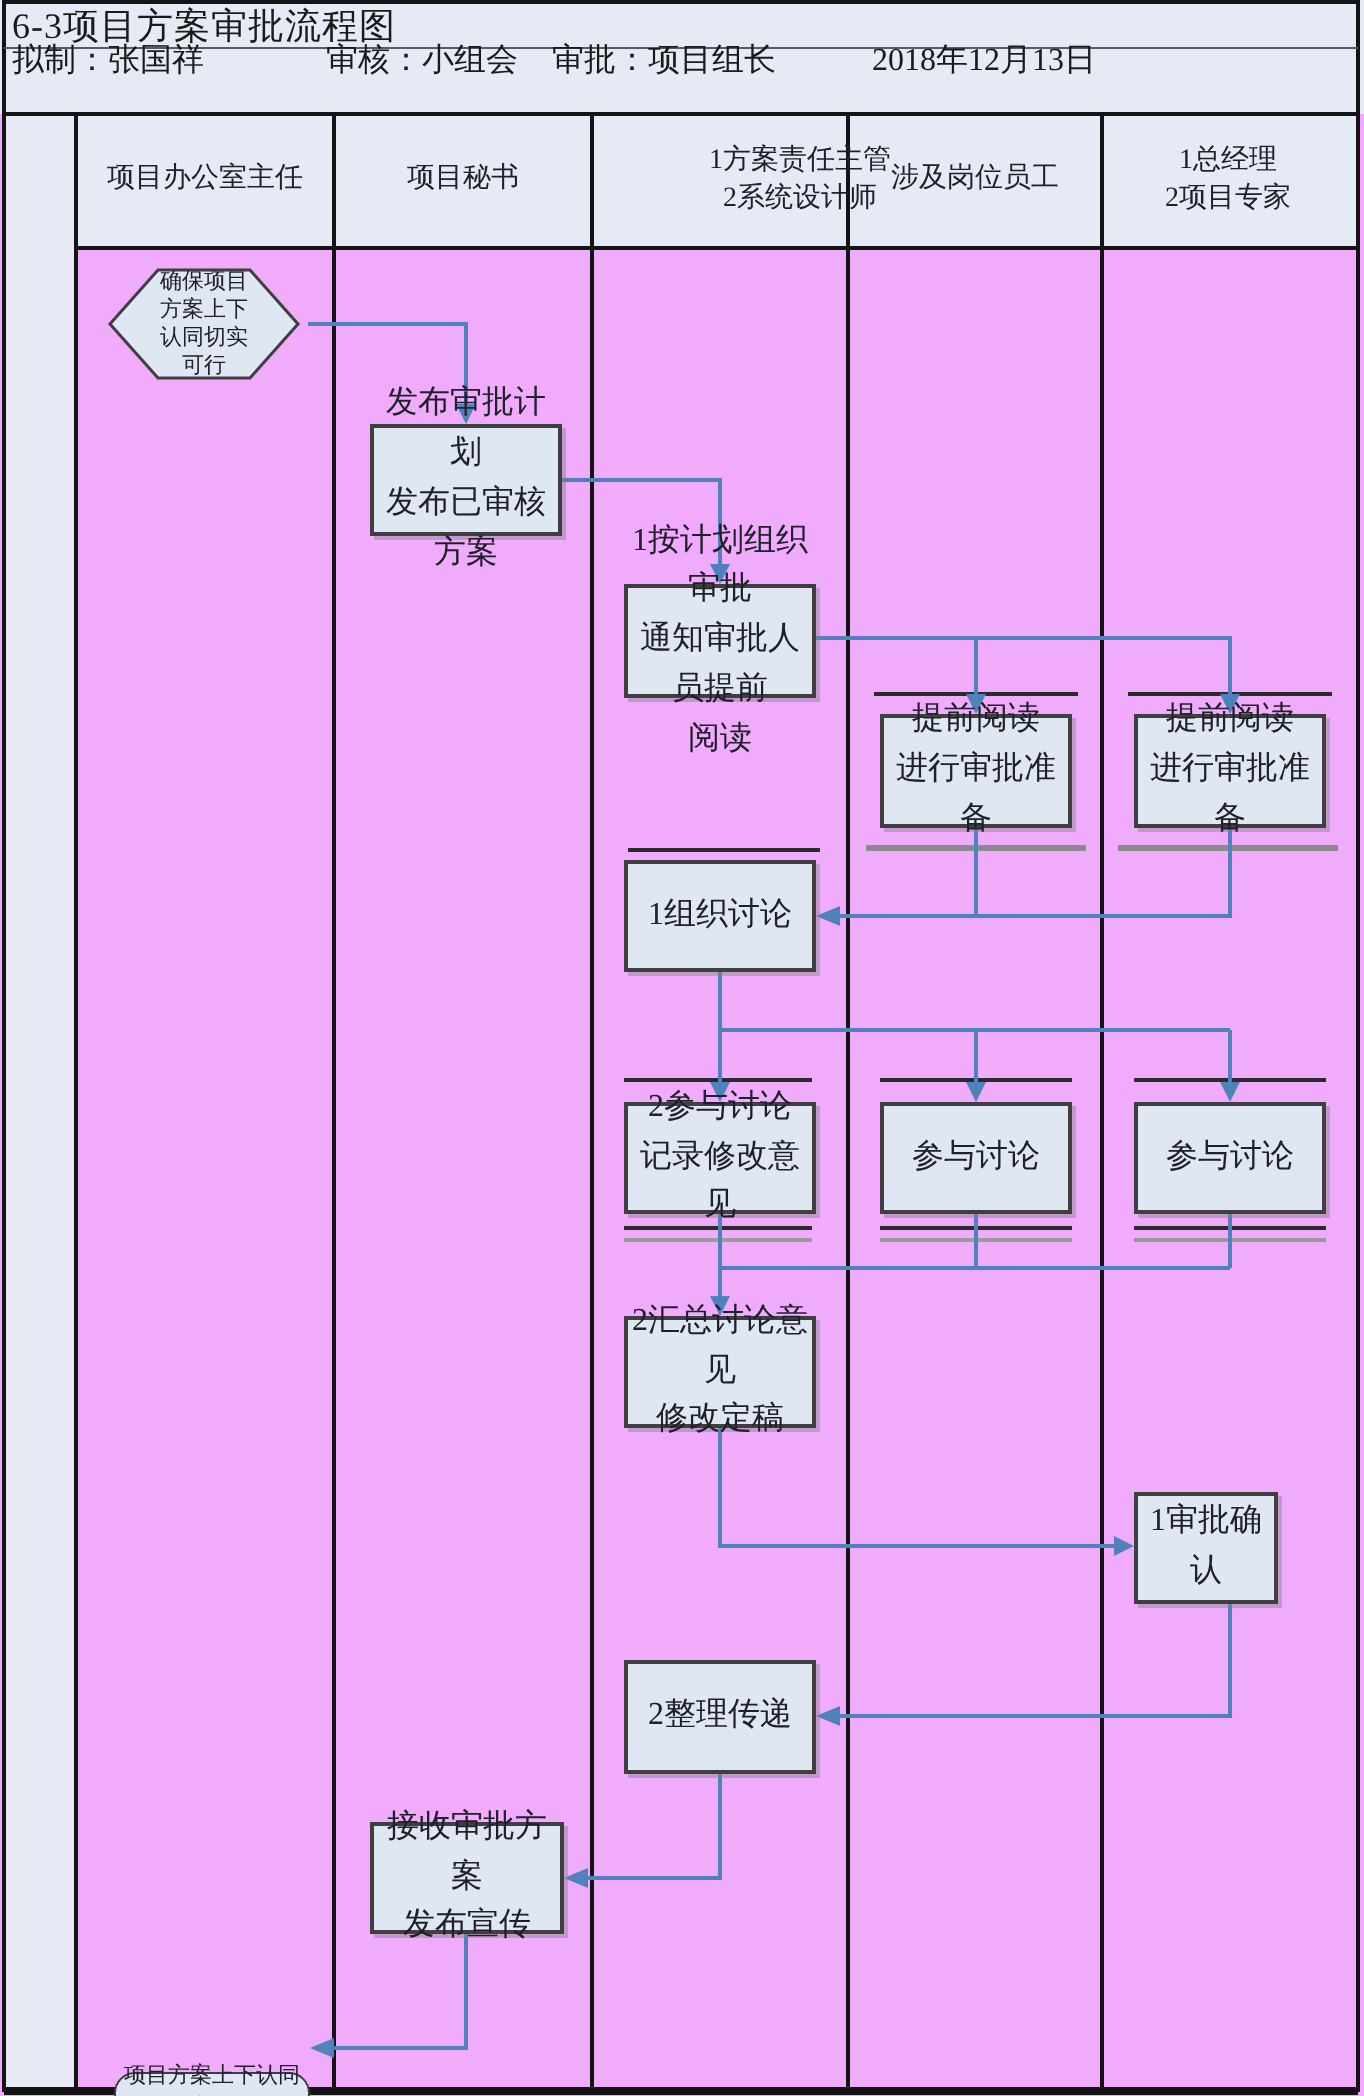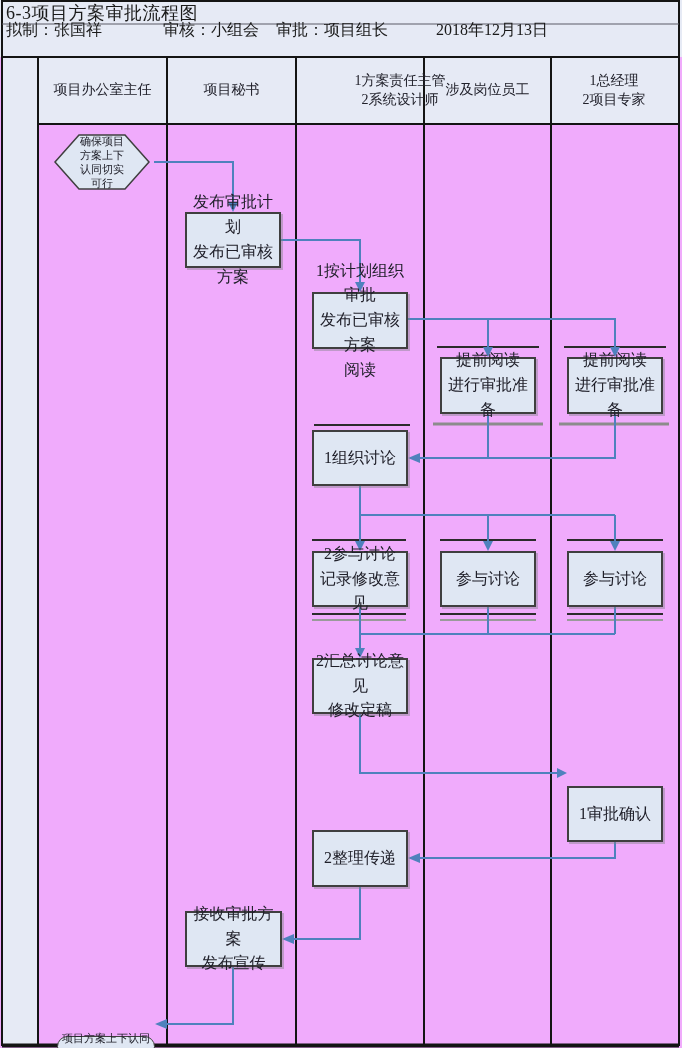--- a/index.html
+++ b/index.html
@@ -145,34 +145,34 @@
     </svg>
     <div class="shape-label">确保项目
 方案上下
 认同切实
 可行</div>
   </div>
 
   <div class="node" style="left:185px;top:212px;width:96px;height:56px;">发布审批计划
 发布已审核方案</div>
   <div class="node" style="left:312px;top:292px;width:96px;height:57px;">1按计划组织审批
-发布已审核方案
+通知审批人员提前
 阅读</div>
   <div class="node" style="left:440px;top:357px;width:96px;height:57px;">提前阅读
 进行审批准备</div>
   <div class="node" style="left:567px;top:357px;width:96px;height:57px;">提前阅读
 进行审批准备</div>
   <div class="node" style="left:312px;top:430px;width:96px;height:56px;">1组织讨论</div>
   <div class="node" style="left:312px;top:551px;width:96px;height:56px;">2参与讨论
 记录修改意见</div>
   <div class="node" style="left:440px;top:551px;width:96px;height:56px;">参与讨论</div>
   <div class="node" style="left:567px;top:551px;width:96px;height:56px;">参与讨论</div>
   <div class="node" style="left:312px;top:658px;width:96px;height:56px;">2汇总讨论意见
 修改定稿</div>
-  <div class="node" style="left:567px;top:746px;width:96px;height:56px;margin-top:40px;">1审批确认</div>
+  <div class="node" style="left:567px;top:746px;width:72px;height:56px;">1审批确认</div>
   <div class="node" style="left:312px;top:830px;width:96px;height:57px;">2整理传递</div>
   <div class="node" style="left:185px;top:911px;width:97px;height:56px;">接收审批方案
 发布宣传</div>
 
   <div class="terminator" style="left:57px;top:1036px;width:98px;height:21px;">项目方案上下认同
 切实可行</div>
 
 </div>
 
 </body></html>

